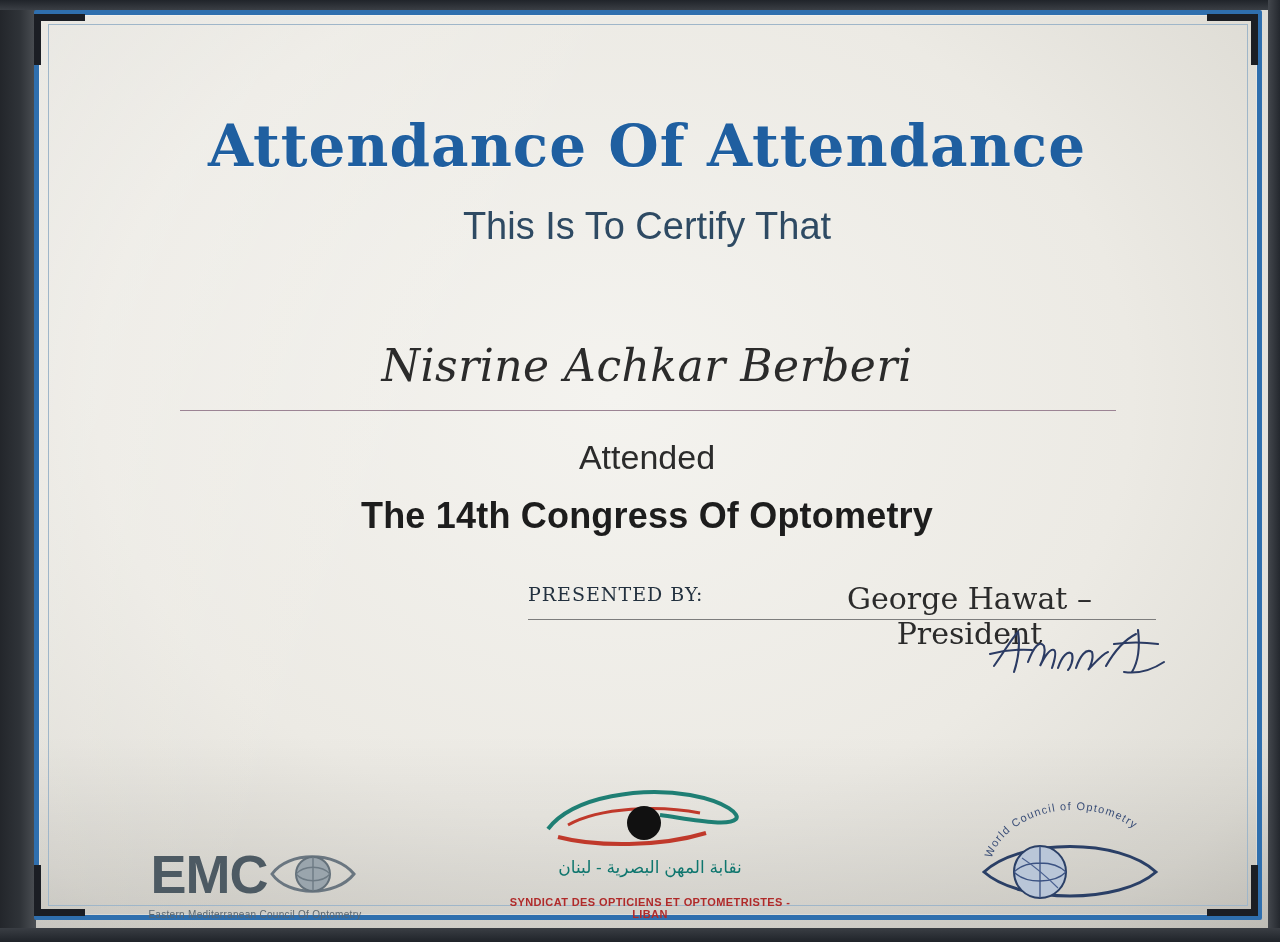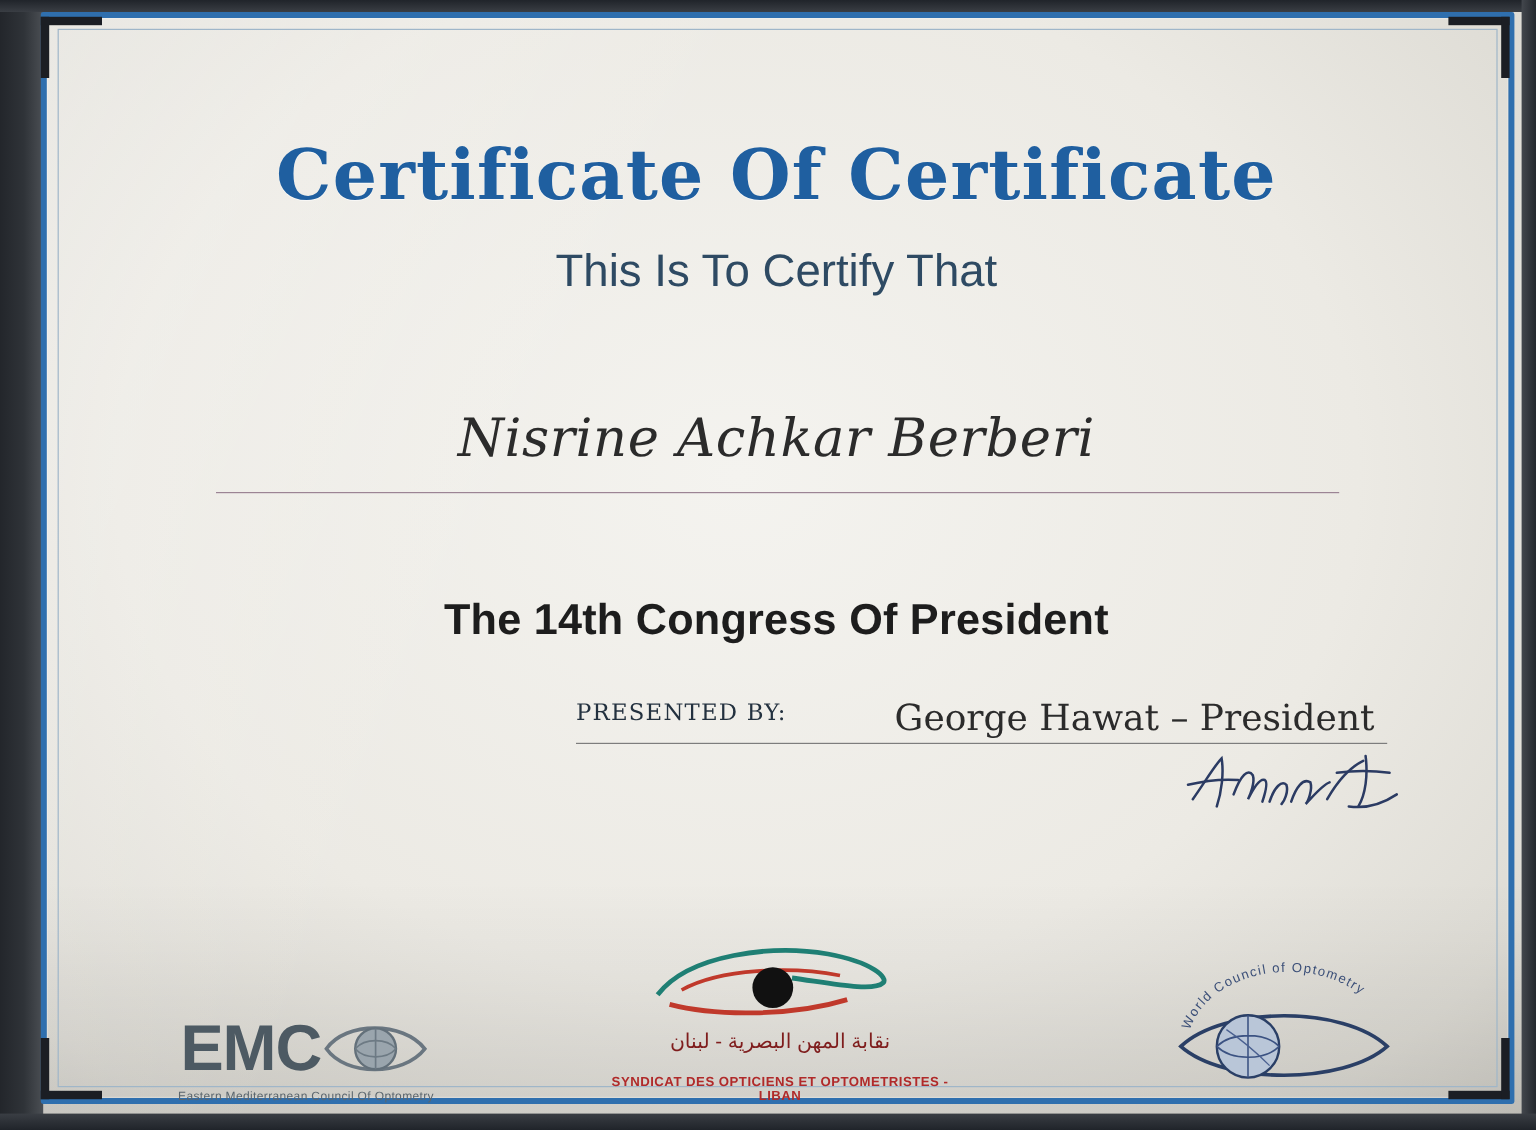--- a/index.html
+++ b/index.html
@@ -174,20 +174,21 @@
   
   .meta {
     position: absolute;
     top: 535px;
     left: 420px;
     right: 78px;
   }
   .meta-row {
     position: relative;
     height: 62px;
+    margin-left: 48px;
   }
   .meta-label {
     position: absolute;
     left: 0;
     top: 8px;
     font-family: "DejaVu Serif", "Liberation Serif", serif;
     font-size: 19px;
     letter-spacing: 1px;
     color: #23313f;
   }
@@ -248,21 +249,21 @@
   .emc-caption {
     margin-top: 4px;
     font-size: 10px;
     color: #5b666e;
     letter-spacing: 0.3px;
   }
 
   .logo-syndicat { left: 50%; transform: translateX(-50%); bottom: 4px; width: 300px; }
   .syndicat-ar {
     font-size: 17px;
-    color: #7f1d1d;
+    color: #0f766e;
     letter-spacing: 1px;
     direction: rtl;
   }
   .syndicat-fr {
     font-size: 11px;
     font-weight: bold;
     color: #b02a2a;
     letter-spacing: 0.4px;
     margin-top: 18px;
   }
@@ -286,27 +287,28 @@
   <div class="frame-blue"></div>
   <div class="frame-inner"></div>
 
   <div class="corner tl"></div>
   <div class="corner tr"></div>
   <div class="corner bl"></div>
   <div class="corner br"></div>
 
   <div class="content">
 
-    <div class="title">Certificate Of Certificate</div>
+    <div class="title">Attendance Of Attendance</div>
     <div class="subtitle">This Is To Certify That</div>
 
     <div class="recipient">Nisrine Achkar Berberi</div>
     <div class="recipient-rule"></div>
 
-    <div class="event">The 14th Congress Of President</div>
+    <div class="attended">Attended</div>
+    <div class="event">The 14th Congress Of Optometry</div>
 
     <div class="meta">
       <div class="meta-row">
         <div class="meta-label">PRESENTED BY:</div>
         <div class="meta-value">George Hawat – President</div>
         <div class="meta-rule"></div>
       </div>
     </div>
 
     <svg class="signature" viewBox="0 0 180 70">

